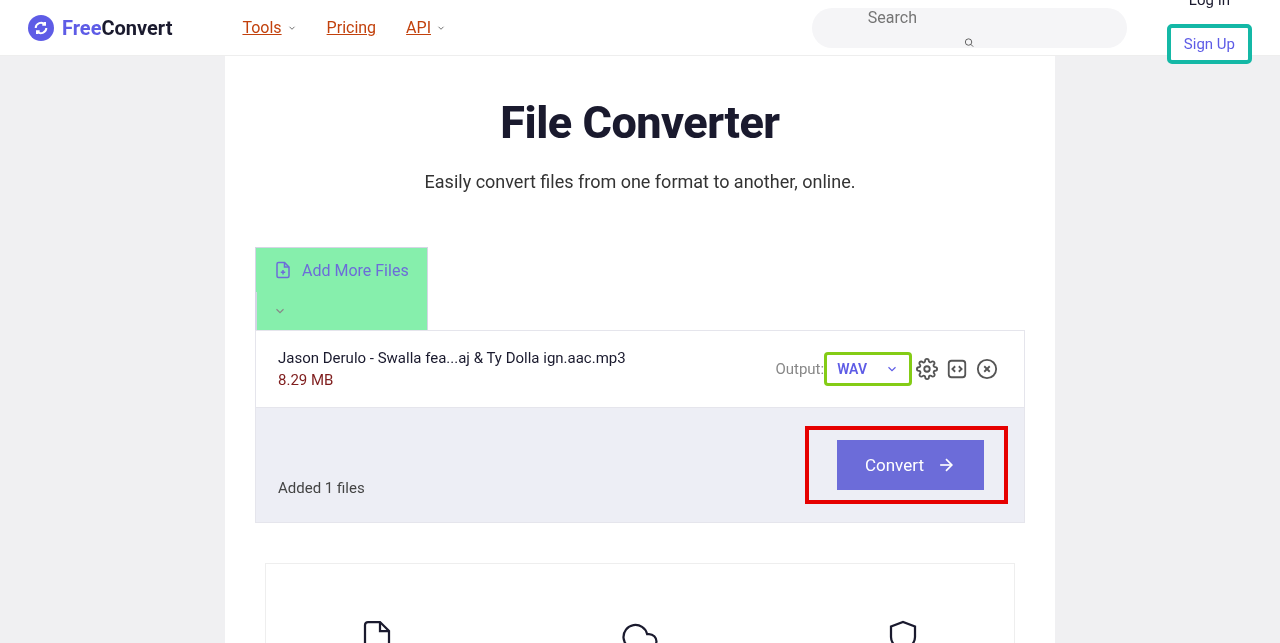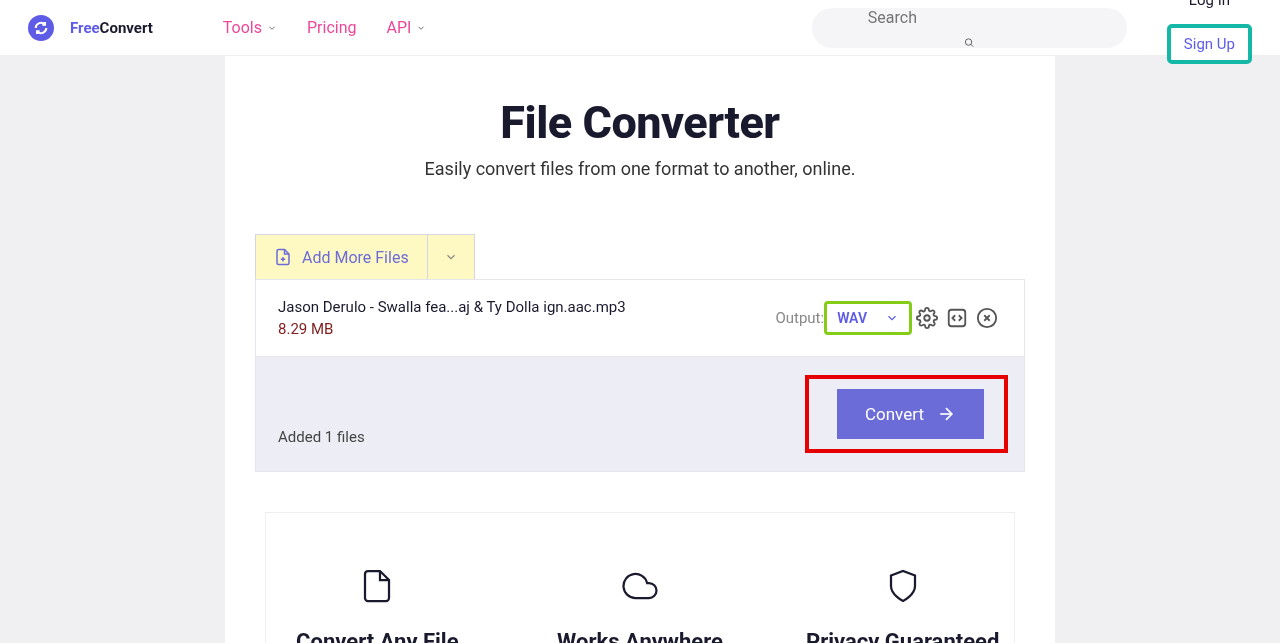--- a/index.html
+++ b/index.html
@@ -1,38 +1,38 @@
 <!DOCTYPE html>
 <html><head>
   <meta charset="utf-8">
   <style>
     * { margin: 0; padding: 0; box-sizing: border-box; font-family: -apple-system, BlinkMacSystemFont, "Segoe UI", Roboto, sans-serif; }
     body { background: #f0f0f2; }
     .header { background: #fff; height: 56px; display: flex; align-items: center; padding: 0 28px; gap: 20px; border-bottom: 1px solid #eee; }
-    .logo { display: flex; align-items: center; gap: 16px; font-size: 15px; font-weight: 700; }
+    .logo { display: flex; align-items: center; gap: 8px; font-size: 20px; font-weight: 700; }
     .logo-icon { width: 26px; height: 26px; background: #5e5ce6; border-radius: 50%; display: flex; align-items: center; justify-content: center; }
     .logo-free { color: #5e5ce6; }
     .logo-convert { color: #1a1a2e; }
     .nav { display: flex; gap: 30px; margin-left: 50px; }
-    .nav-item { display: flex; align-items: center; gap: 5px; cursor: pointer; font-size: 16px; color: #ec4899; }
+    .nav-item { display: flex; align-items: center; gap: 5px; cursor: pointer; font-size: 16px; color: #c2410c; text-decoration: underline; }
     .chev { width: 10px; height: 10px; }
     .spacer { flex: 1; }
     .search-box { background: #f5f5f7; border-radius: 25px; height: 40px; width: 315px; display: flex; align-items: center; padding: 0 18px; gap: 10px; flex-direction: column; }
     .search-box input { border: none; background: transparent; outline: none; flex: 1; font-size: 16px; color: #888; }
     .search-icon { color: #555; }
     .auth { display: flex; align-items: center; gap: 15px; margin-left: 20px; flex-direction: column; }
     .login { color: #1a1a2e; font-size: 15px; cursor: pointer; }
     .signup { border: 4px solid #14b8a6; color: #5e5ce6; padding: 7px 13px; border-radius: 5px; font-size: 15px; cursor: pointer; background: #fff; }
     
     .container { max-width: 830px; margin: 0 auto; background: #fff; padding-bottom: 40px; }
     .title { font-size: 45px; font-weight: 800; text-align: center; color: #1a1a2e; padding-top: 40px; letter-spacing: -0.5px; }
-    .subtitle { text-align: center; color: #333; font-size: 18px; margin-top: 9px; }
+    .subtitle { text-align: center; color: #333; font-size: 18px; margin-top: 22px; }
     
     .convert-area { margin: 0 30px; margin-top: 55px; }
-    .add-more-wrap { display: flex; border: 1px solid #d5d5e5; border-bottom: none; width: fit-content; background: #fef9c3; }
+    .add-more-wrap { display: flex; border: 1px solid #d5d5e5; border-bottom: none; width: fit-content; background: #86efac; flex-direction: column; }
     .add-more { display: flex; align-items: center; gap: 10px; padding: 12px 18px; color: #6c6cd9; font-size: 16px; cursor: pointer; }
     .add-more-chev { border-left: 1px solid #d5d5e5; padding: 12px 16px; cursor: pointer; display: flex; align-items: center; color: #888; }
     
     .file-row { border: 1px solid #e5e5ec; display: flex; align-items: center; padding: 18px 22px; }
     .file-info { flex: 1; }
     .file-name { font-size: 15px; color: #1a1a2e; }
     .file-size { font-size: 15px; color: #7f1d1d; margin-top: 4px; }
     .output-label { color: #888; font-size: 15px; }
     .output-select { border: 3px solid #84cc16; color: #5e5ce6; padding: 6px 10px; border-radius: 4px; display: flex; align-items: center; gap: 18px; cursor: pointer; font-size: 14px; font-weight: 600; }
     .icon-btn { cursor: pointer; color: #555; padding: 4px; }

